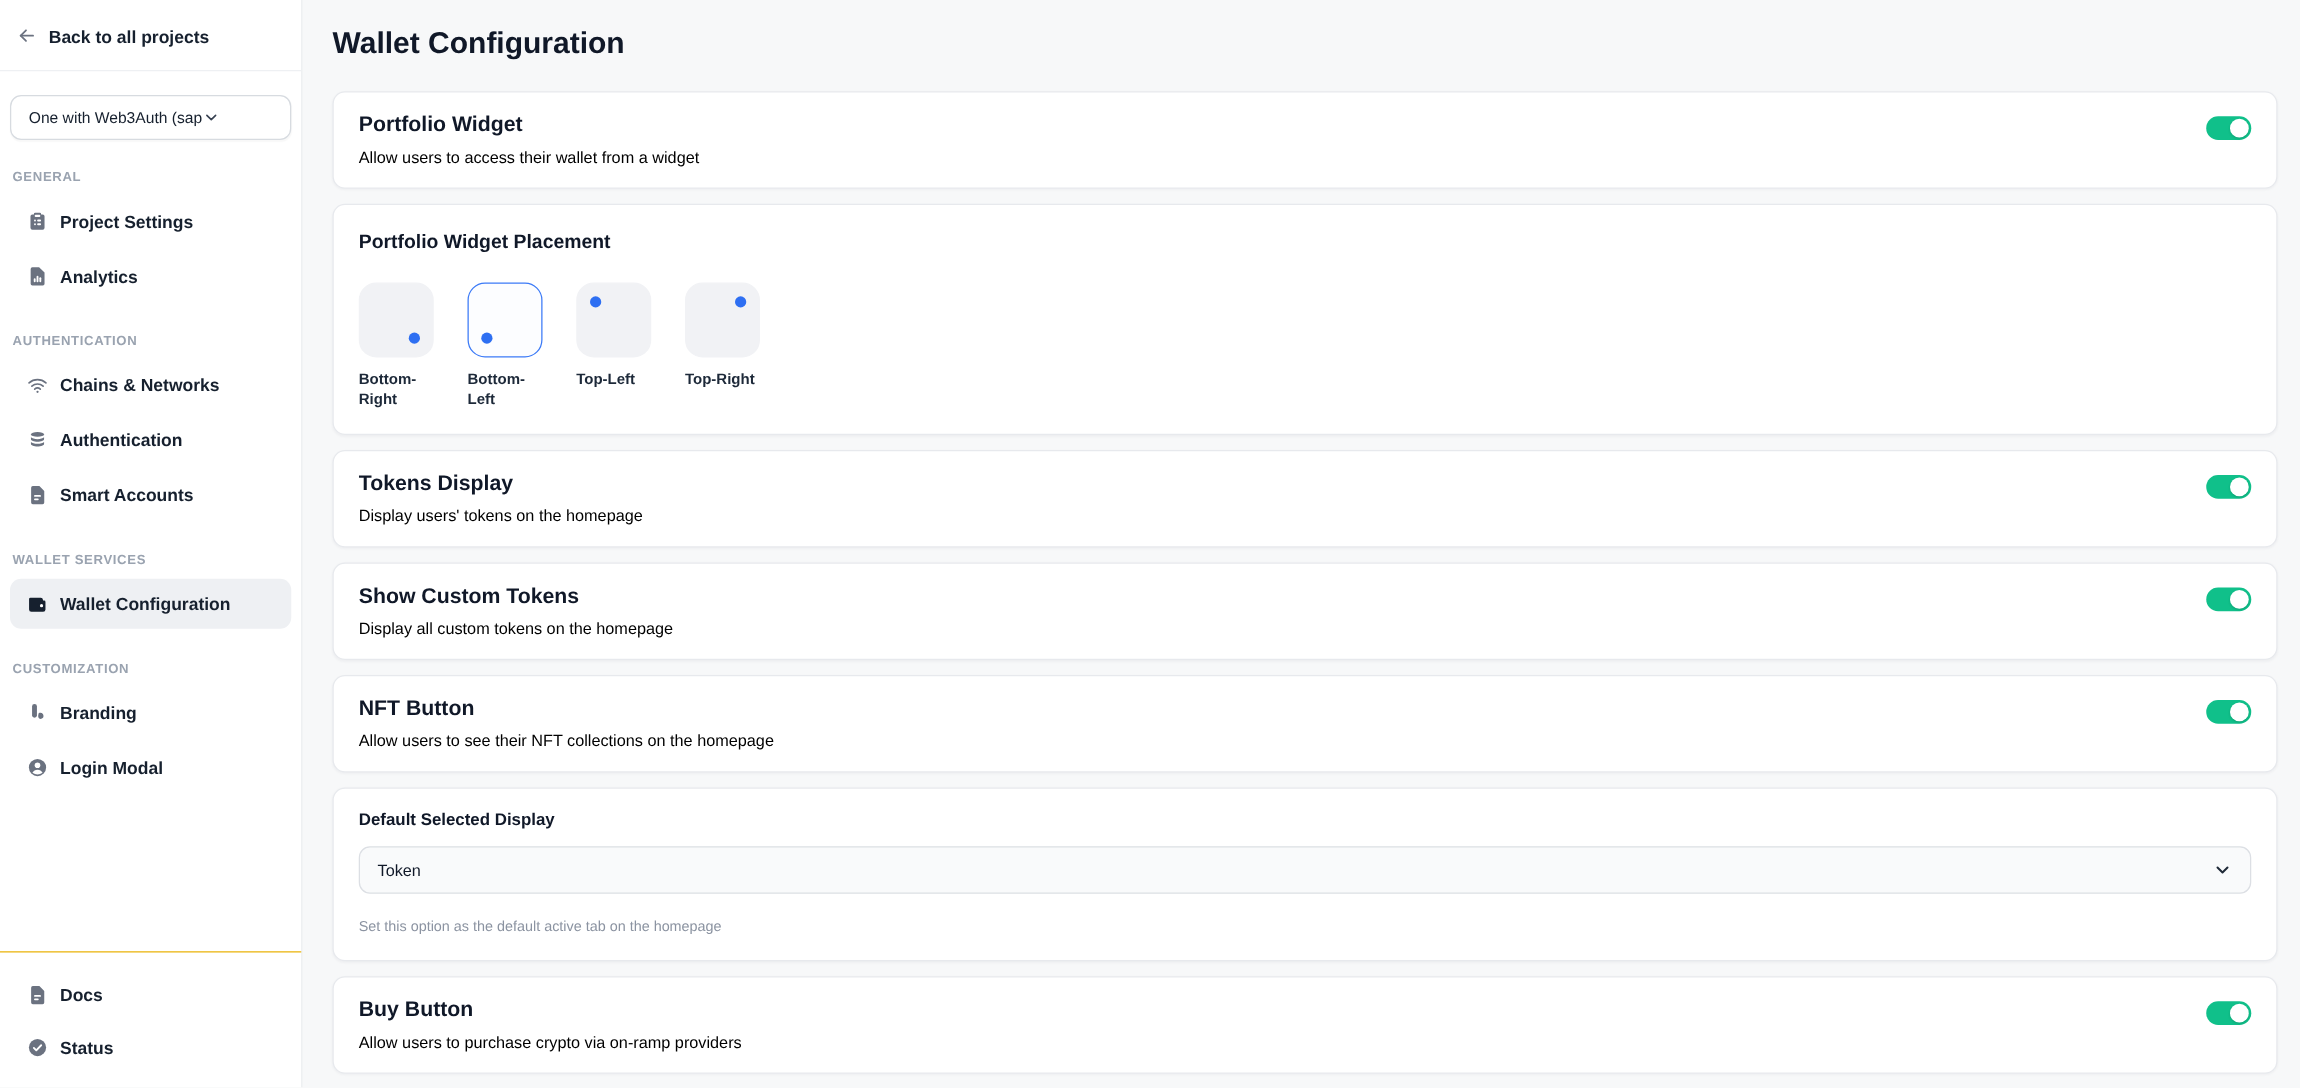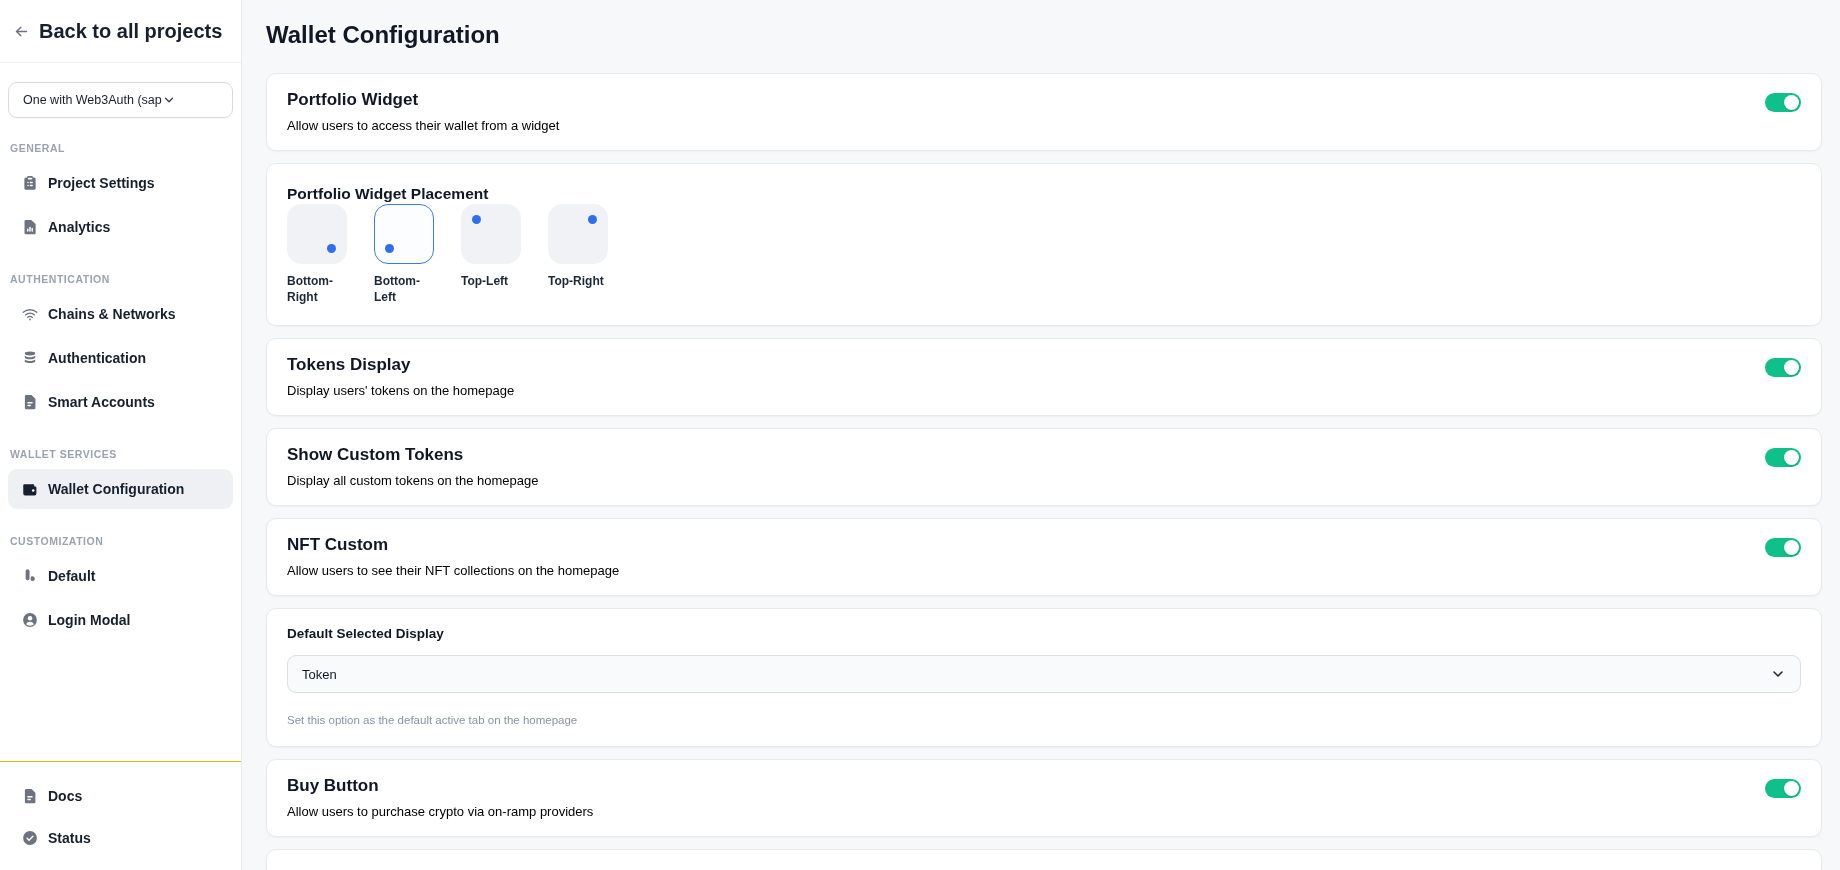--- a/index.html
+++ b/index.html
@@ -8,21 +8,21 @@
     font-family:"Liberation Sans","DejaVu Sans",sans-serif;
     background:#f7f8f9; color:#111928; display:flex;
   }
   
   .sidebar {
     width:242px; min-width:242px; height:870px; background:#ffffff;
     border-right:1px solid #e9ebee; display:flex; flex-direction:column;
   }
   .back-row {
     display:flex; align-items:center; gap:9px;
-    padding:20px 14px 19px 13px; font-size:20px; font-weight:700; color:#16202e;
+    padding:20px 14px 19px 13px; font-size:14px; font-weight:700; color:#16202e;
     cursor:pointer;
   }
   .back-row svg { width:17px; height:17px; stroke:#6b7280; }
   .side-divider { border-top:1px solid #eef0f3; }
   .project-select {
     margin:19px 8px 0 8px; height:36px; border:1px solid #d7dbe0; border-radius:9px;
     background:#fff; display:flex; align-items:center; 
     padding:0 10px 0 14px; cursor:pointer; box-shadow:0 1px 1px rgba(16,24,40,.03);
   }
   .project-select .val {
@@ -58,21 +58,21 @@
   .toggle {
     width:36px; height:19px; border-radius:10px; background:#10c08a;
     position:relative; margin-top:4px; cursor:pointer; flex:none;
   }
   .toggle .knob {
     position:absolute; top:2px; right:2px; width:15px; height:15px;
     border-radius:50%; background:#fff; box-shadow:0 1px 2px rgba(0,0,0,.15);
   }
   
   .placement-card { padding:20px 20px; }
-  .placement-title { font-size:15.5px; line-height:20px; font-weight:700; color:#101828; }
+  .placement-title { font-size:15.5px; line-height:20px; font-weight:700; color:#101828; margin-bottom:22px; }
   .placement-row { display:flex; gap:27px; }
   .placement-option { width:60px; cursor:pointer; }
   .tile {
     width:60px; height:60px; border-radius:14px; background:#f1f2f5;
     border:1px solid #f1f2f5; position:relative;
   }
   .tile.selected { background:#fcfdff; border:1.5px solid #3b7af7; }
   .dot { position:absolute; width:9px; height:9px; border-radius:50%; background:#2e6ff2; }
   .dot.br { right:10px; bottom:10px; }
   .dot.bl { left:10px; bottom:10px; }
@@ -186,21 +186,21 @@
   </div>
 
   <div class="section-label">CUSTOMIZATION</div>
   <div class="nav-item">
     <span class="nicon">
       <svg viewBox="0 0 24 24" fill="currentColor">
           <rect x="6.2" y="3" width="5.2" height="14.5" rx="2.6"></rect>
           <path d="M13.4 12.6c2.8-1.2 5 .4 5 3.2 0 1.8-1.2 3-3 3-2.4 0-3.4-2.4-2-6.2z"></path>
         </svg>
     </span>
-    <span>Default</span>
+    <span>Branding</span>
   </div>
   <div class="nav-item">
     <span class="nicon">
       <svg viewBox="0 0 24 24">
           <circle cx="12" cy="12" r="9.2" fill="currentColor"></circle>
           <circle cx="12" cy="9.6" r="3" fill="#fff"></circle>
           <path d="M6.6 17.6a6.2 6.2 0 0 1 10.8 0 9.2 9.2 0 0 1-10.8 0z" fill="#fff"></path>
         </svg>
     </span>
     <span>Login Modal</span>
@@ -289,21 +289,21 @@
         <div class="card-title">Show Custom Tokens</div>
         <div class="card-desc">Display all custom tokens on the homepage</div>
       </div>
       <div class="toggle on" role="switch" aria-checked="true">
           <span class="knob"></span>
         </div>
     </section>
 
     <section class="card toggle-card">
       <div>
-        <div class="card-title">NFT Custom</div>
+        <div class="card-title">NFT Button</div>
         <div class="card-desc">Allow users to see their NFT collections on the homepage</div>
       </div>
       <div class="toggle on" role="switch" aria-checked="true">
           <span class="knob"></span>
         </div>
     </section>
 
     <section class="card select-card">
       <div class="select-label">Default Selected Display</div>
       <div class="select-box">

